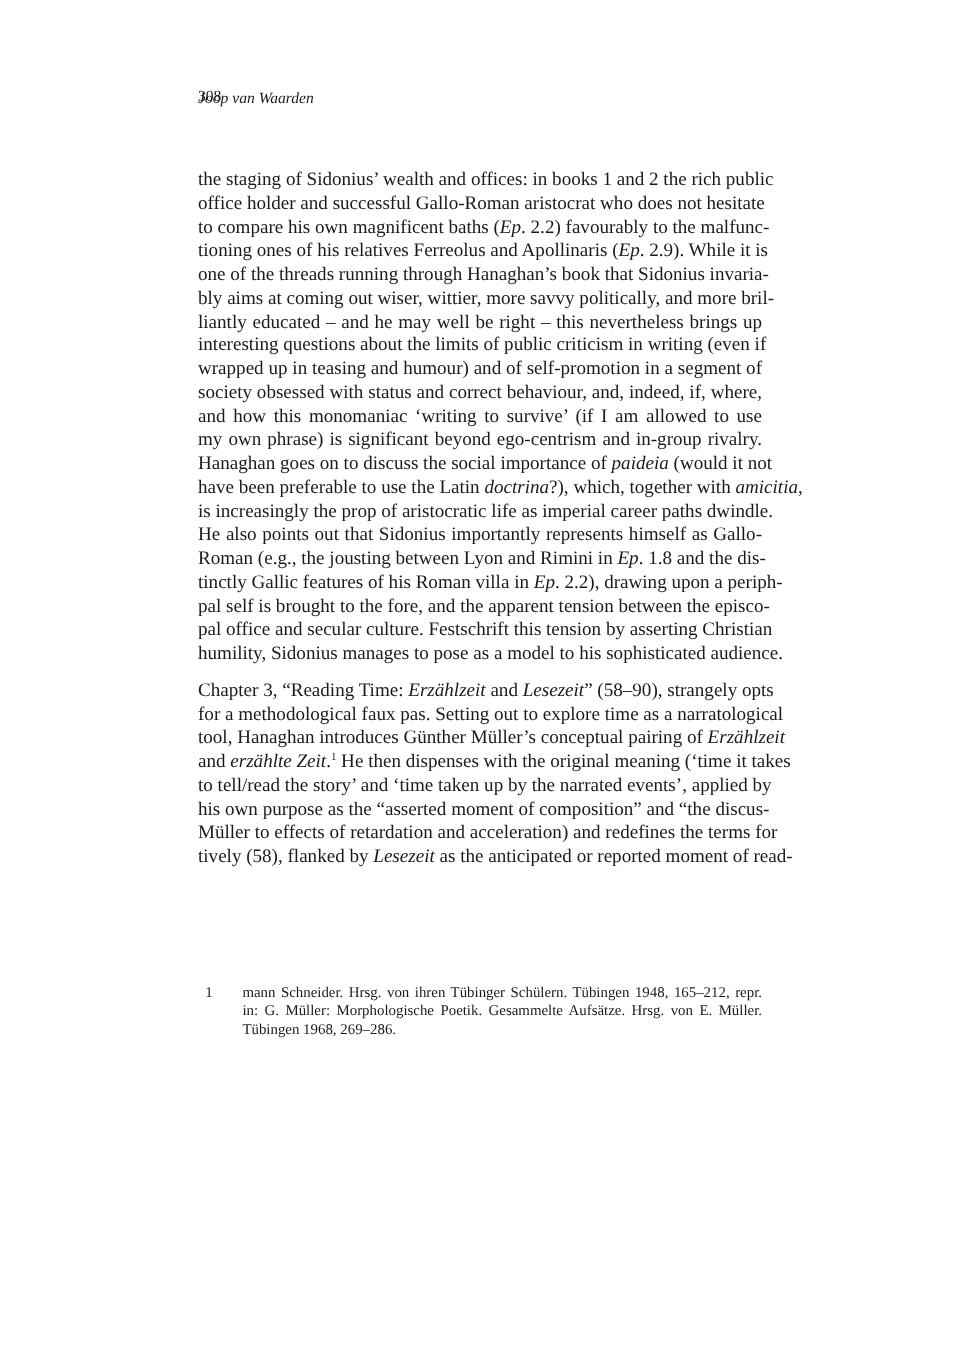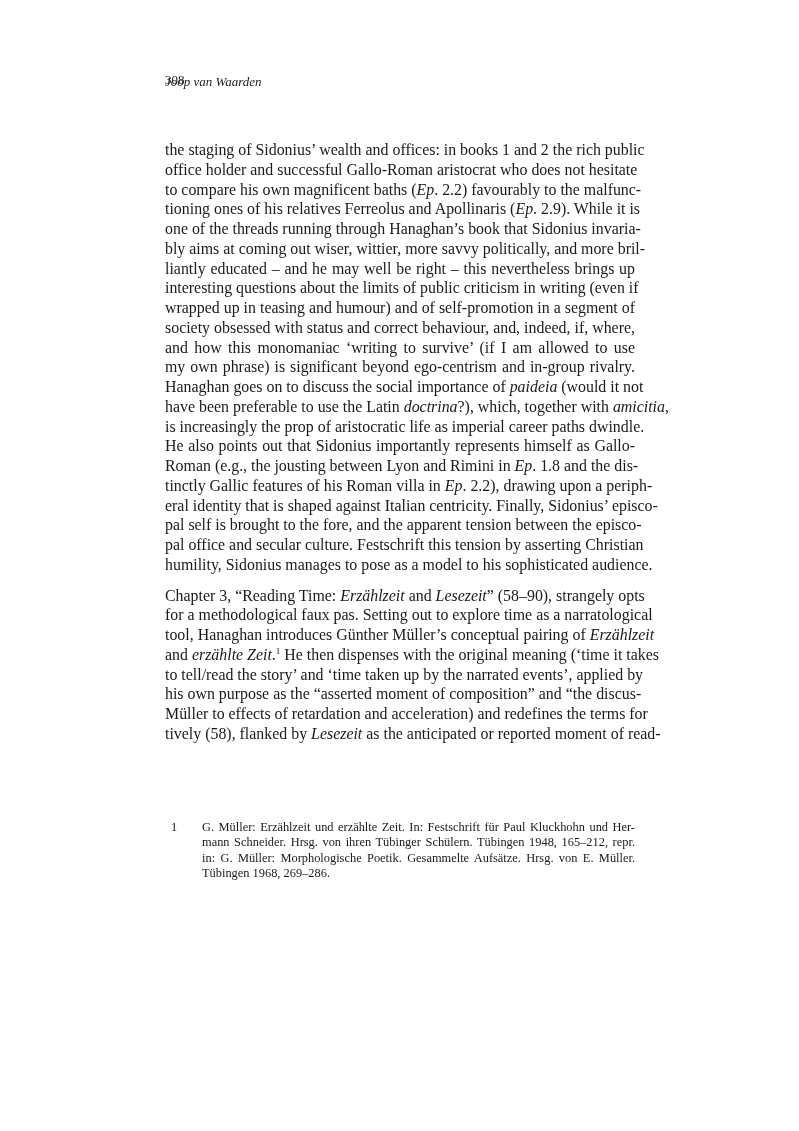--- a/index.html
+++ b/index.html
@@ -40,21 +40,20 @@
       <span class="line">wrapped up in teasing and humour) and of self-promotion in a segment of</span>
       <span class="line">society obsessed with status and correct behaviour, and, indeed, if, where,</span>
       <span class="line">and how this monomaniac ‘writing to survive’ (if I am allowed to use</span>
       <span class="line">my own phrase) is significant beyond ego-centrism and in-group rivalry.</span>
       <span class="line">Hanaghan goes on to discuss the social importance of <i>paideia</i> (would it not</span>
       <span class="line">have been preferable to use the Latin <i>doctrina</i>?), which, together with <i>amicitia</i>,</span>
       <span class="line">is increasingly the prop of aristocratic life as imperial career paths dwindle.</span>
       <span class="line">He also points out that Sidonius importantly represents himself as Gallo-</span>
       <span class="line">Roman (e.g., the jousting between Lyon and Rimini in <i>Ep</i>. 1.8 and the dis-</span>
       <span class="line">tinctly Gallic features of his Roman villa in <i>Ep</i>. 2.2), drawing upon a periph-</span>
-      <span class="line">eral identity that is shaped against Italian centricity. Finally, Sidonius’ episco-</span>
       <span class="line">pal self is brought to the fore, and the apparent tension between the episco-</span>
       <span class="line">pal office and secular culture. Festschrift this tension by asserting Christian</span>
       <span class="line last">humility, Sidonius manages to pose as a model to his sophisticated audience.</span>
     </div>
     <div class="para-gap"></div>
     <div>
       <span class="line">Chapter 3, “Reading Time: <i>Erzählzeit</i> and <i>Lesezeit</i>” (58–90), strangely opts</span>
       <span class="line">for a methodological faux pas. Setting out to explore time as a narratological</span>
       <span class="line">tool, Hanaghan introduces Günther Müller’s conceptual pairing of <i>Erzählzeit</i></span>
       <span class="line">and <i>erzählte Zeit</i>.<sup>1</sup> He then dispenses with the original meaning (‘time it takes</span>
@@ -62,19 +61,18 @@
       <span class="line">his own purpose as the “asserted moment of composition” and “the discus-</span>
       <span class="line">Müller to effects of retardation and acceleration) and redefines the terms for</span>
       <span class="line">tively (58), flanked by <i>Lesezeit</i> as the anticipated or reported moment of read-</span>
     </div>
   </div>
 
 <div class="footnotes" id="footnotes">
     <div style="position: relative;">
       <span class="fn-num">1</span>
       <div class="fn-lines">
-        <span class="fn-line">G. Müller: Erzählzeit und erzählte Zeit. In: Festschrift für Paul Kluckhohn und Her-</span>
         <span class="fn-line">mann Schneider. Hrsg. von ihren Tübinger Schülern. Tübingen 1948, 165–212, repr.</span>
         <span class="fn-line">in: G. Müller: Morphologische Poetik. Gesammelte Aufsätze. Hrsg. von E. Müller.</span>
         <span class="fn-line last">Tübingen 1968, 269–286.</span>
       </div>
     </div>
   </div>
 
 </body></html>

